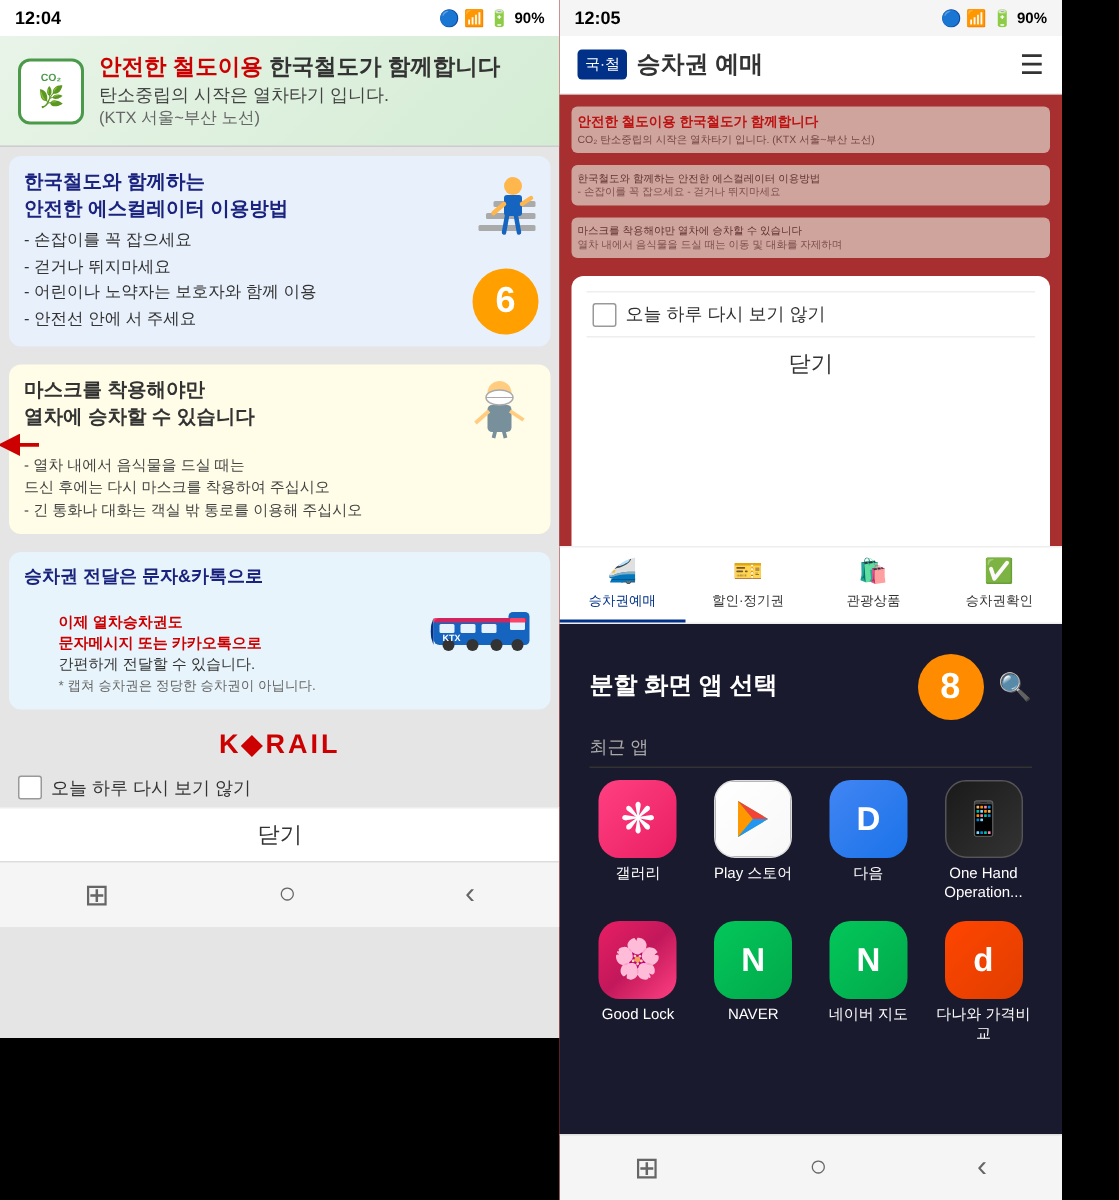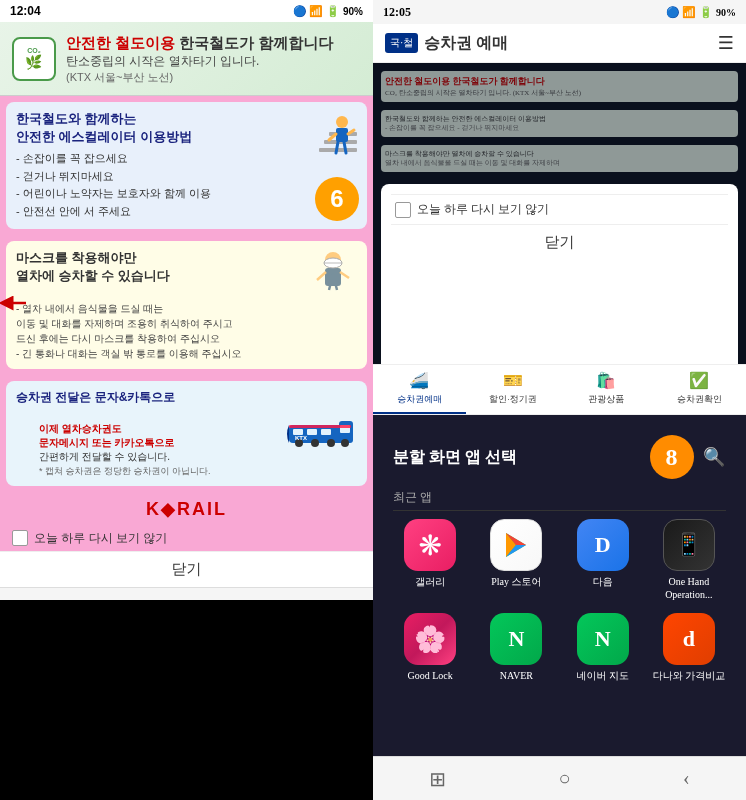--- a/index.html
+++ b/index.html
@@ -9,38 +9,37 @@
       display: flex;
       flex-direction: row;
       font-family: 'Malgun Gothic', Arial, sans-serif;
       overflow: hidden;
       background: #000;
     }
 
     
     .phone-left {
       width: 373px;
-      height: 600px;
-      background: #f9a8d4;
+      height: 692px;
+      background: #e5e5e5;
       display: flex;
       flex-direction: column;
       overflow: hidden;
       position: relative;
     }
 
     
     .phone-right {
-      width: 373px;
+      width: 335px;
       height: 800px;
-      background: #0f172a;
+      background: #ef4444;
       display: flex;
       flex-direction: column;
       overflow: hidden;
       position: relative;
-      font-family: Liberation Serif, serif;
     }
 
     
     .status-bar {
       display: flex;
       justify-content: space-between;
       align-items: center;
       padding: 4px 10px;
       background: #fff;
       height: 24px;
@@ -491,21 +490,20 @@
       </svg>
     </div>
     <div class="mask-card">
       <div class="mask-text">
         <div class="mask-title">
           <span>마스크를 착용해야만</span><br>
           <span>열차에 승차할 수 있습니다</span>
         </div>
         <div class="mask-list">
           <div>- 열차 내에서 음식물을 드실 때는</div>
-          <div>이동 및 대화를 자제하며 조용히 취식하여 주시고</div>
           <div>드신 후에는 다시 마스크를 착용하여 주십시오</div>
           <div>- 긴 통화나 대화는 객실 밖 통로를 이용해 주십시오</div>
         </div>
       </div>
       <div class="mask-figure">
         <svg width="44" height="58" viewBox="0 0 44 58">
           <circle cx="22" cy="10" r="8" fill="#ffcc80"></circle>
           <rect x="14" y="18" width="16" height="18" rx="3" fill="#78909c"></rect>
 
           <ellipse cx="22" cy="13" rx="9" ry="5" fill="#fff" stroke="#aaa" stroke-width="1"></ellipse>

